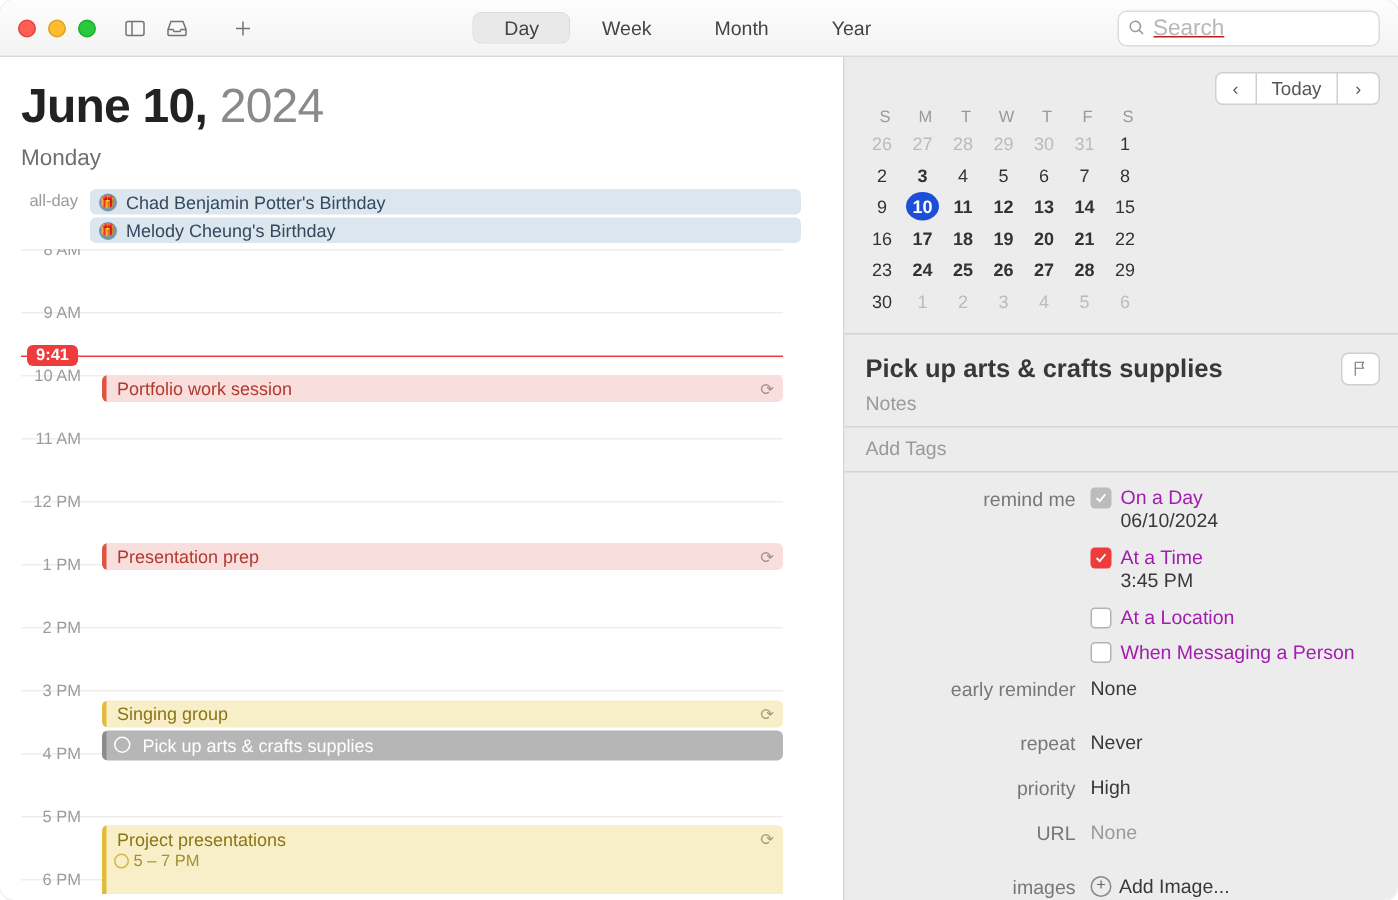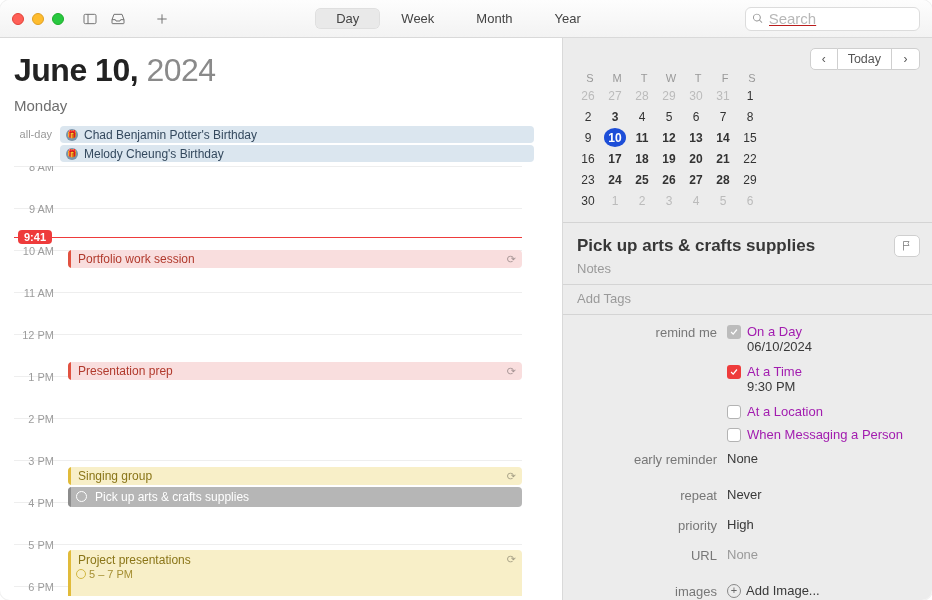--- a/index.html
+++ b/index.html
@@ -349,21 +349,21 @@
         <div class="subval">06/10/2024</div>
         <div style="height:10px;"></div>
         <div class="chk">
           <span class="box red">
               <svg viewBox="0 0 24 24">
                 <path d="M5 12l5 5 9-11" stroke="#fff" stroke-width="3" fill="none"></path>
               </svg>
             </span>
           <span>At a Time</span>
         </div>
-        <div class="subval">9:30 PM</div>
+        <div class="subval">3:45 PM</div>
         <div style="height:10px;"></div>
         <div class="chk">
           <span class="box empty"></span>
           <span>At a Location</span>
         </div>
         <div style="height:8px;"></div>
         <div class="chk">
           <span class="box empty"></span>
           <span>When Messaging a Person</span>
         </div>

